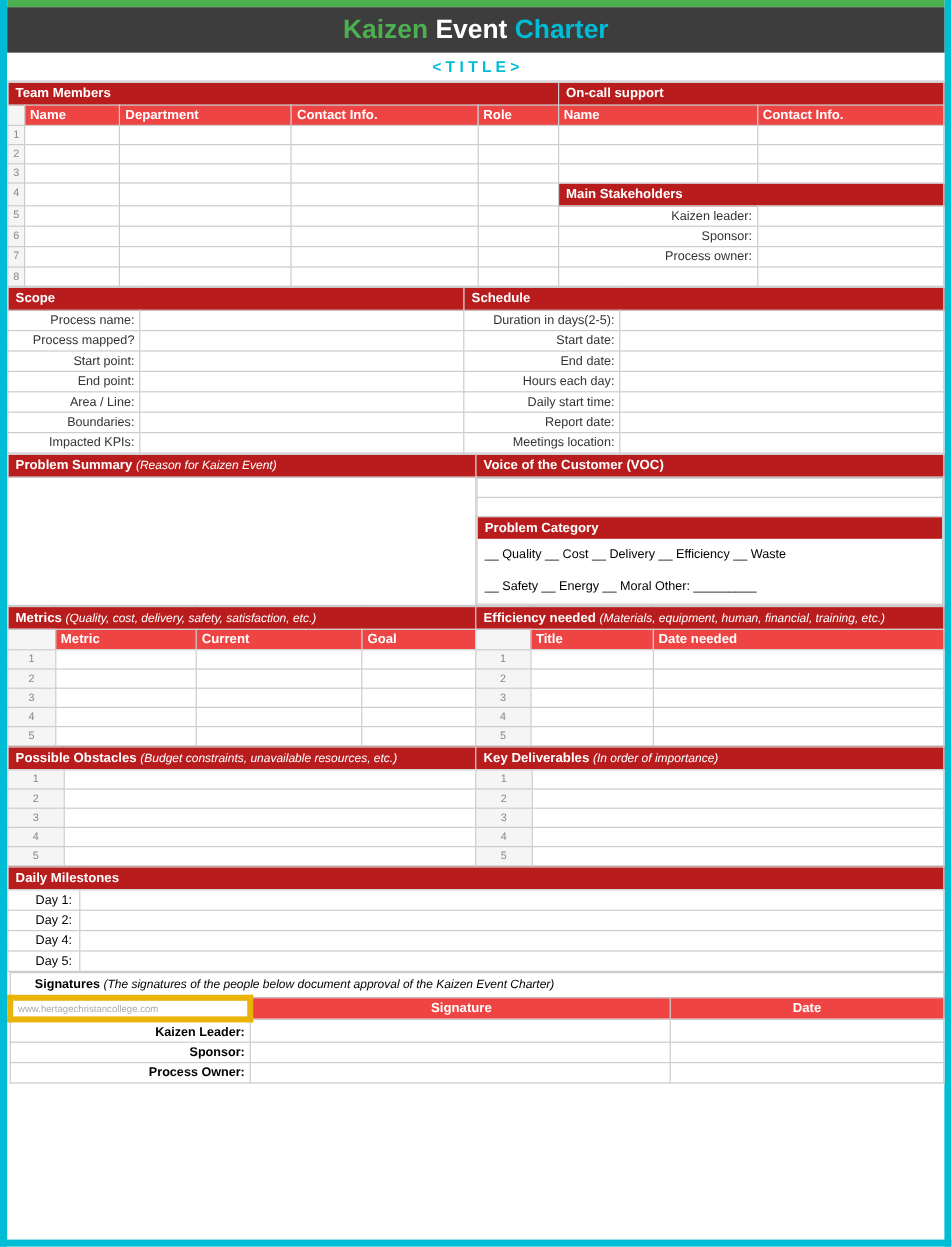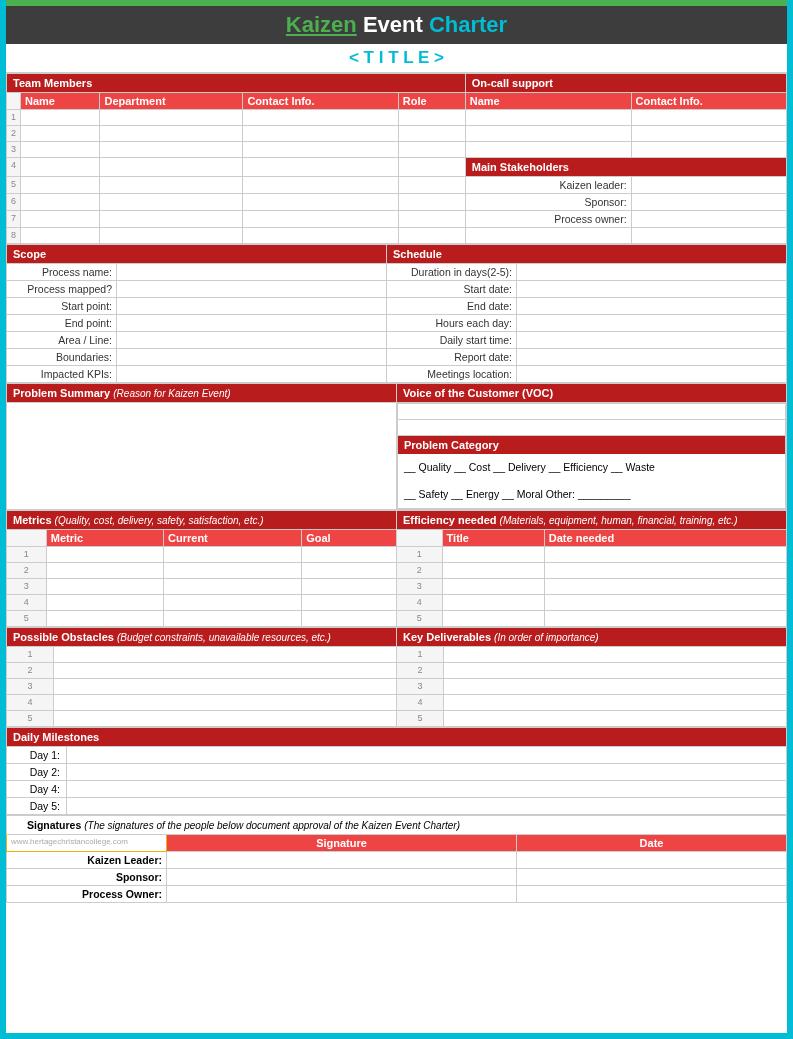--- a/index.html
+++ b/index.html
@@ -25,28 +25,28 @@
       width: 100%;
     }
     .header-title {
       background: #3d3d3d;
       text-align: center;
       padding: 6px 0;
       font-size: 22px;
       font-weight: bold;
       color: #fff;
     }
-    .header-title .kaizen { color: #4caf50; text-decoration: underline; }
+    .header-title .kaizen { color: #4caf50; }
     .header-title .event { color: #fff; }
     .header-title .charter { color: #00bcd4; }
     .subtitle-row {
       background: #fff;
       text-align: center;
       padding: 4px;
-      font-size: 17px;
+      font-size: 13px;
       font-weight: bold;
       color: #00bcd4;
       border-bottom: 1px solid #ccc;
     }
     table {
       width: 100%;
       border-collapse: collapse;
     }
     td, th {
       border: 1px solid #ccc;
@@ -437,21 +437,21 @@
     </table>
 
   <table>
     <tbody>
         <tr>
       <td colspan="3" style="border:1px solid #ccc; padding:3px 20px; font-size:10.5px">
         <strong>Signatures</strong> <span class="italic-note">(The signatures of the people below document approval of the Kaizen Event Charter)</span>
       </td>
     </tr>
     <tr>
-      <td class="website" style="width:160px; border:1px solid #eab308; color:#aaa; font-size:8px;">www.hertagechristancollege.com</td>
+      <td class="website" style="width:200px; border:5px solid #eab308; color:#aaa; font-size:8px;">www.hertagechristancollege.com</td>
       <td class="col-header" style="text-align:center; width:350px">Signature</td>
       <td class="col-header" style="text-align:center">Date</td>
     </tr>
     <tr>
       <td class="sig-row-label">Kaizen Leader:</td>
       <td class="data-cell empty-row"></td>
       <td class="data-cell"></td>
     </tr>
     <tr>
       <td class="sig-row-label">Sponsor:</td>

